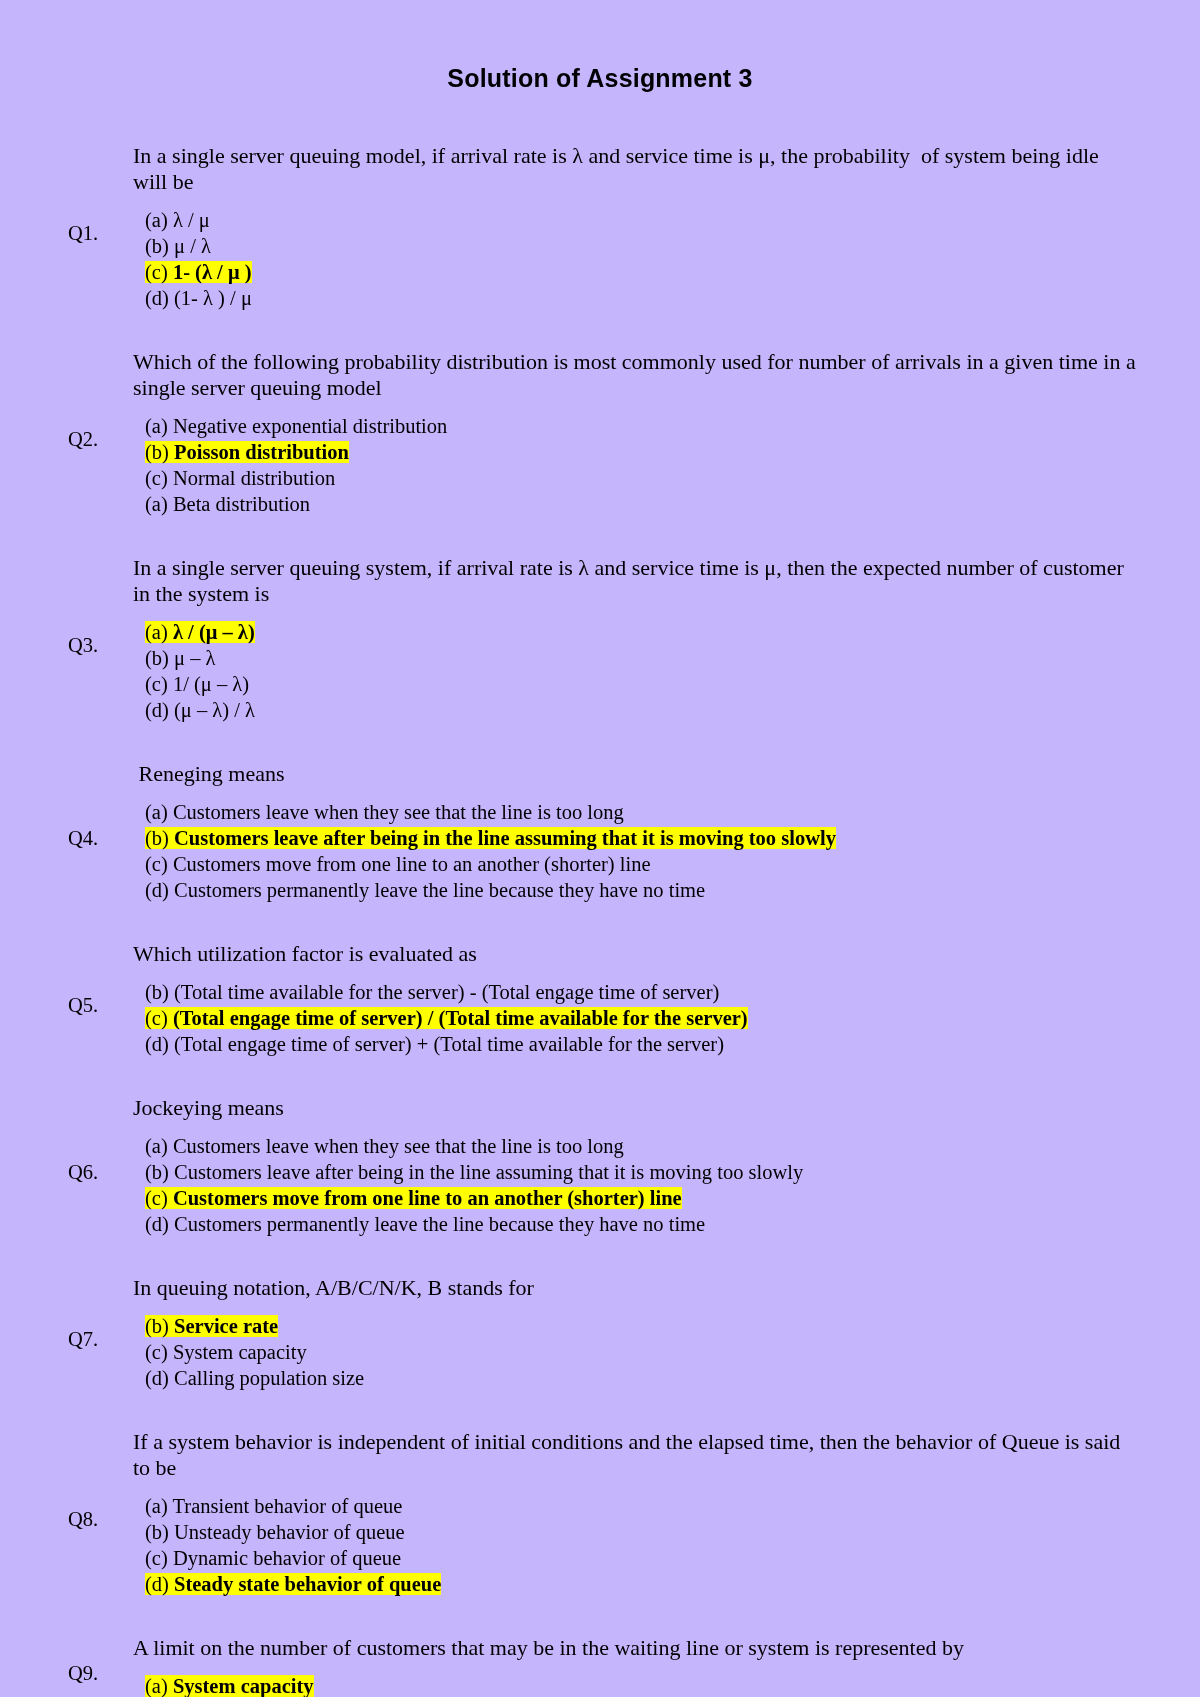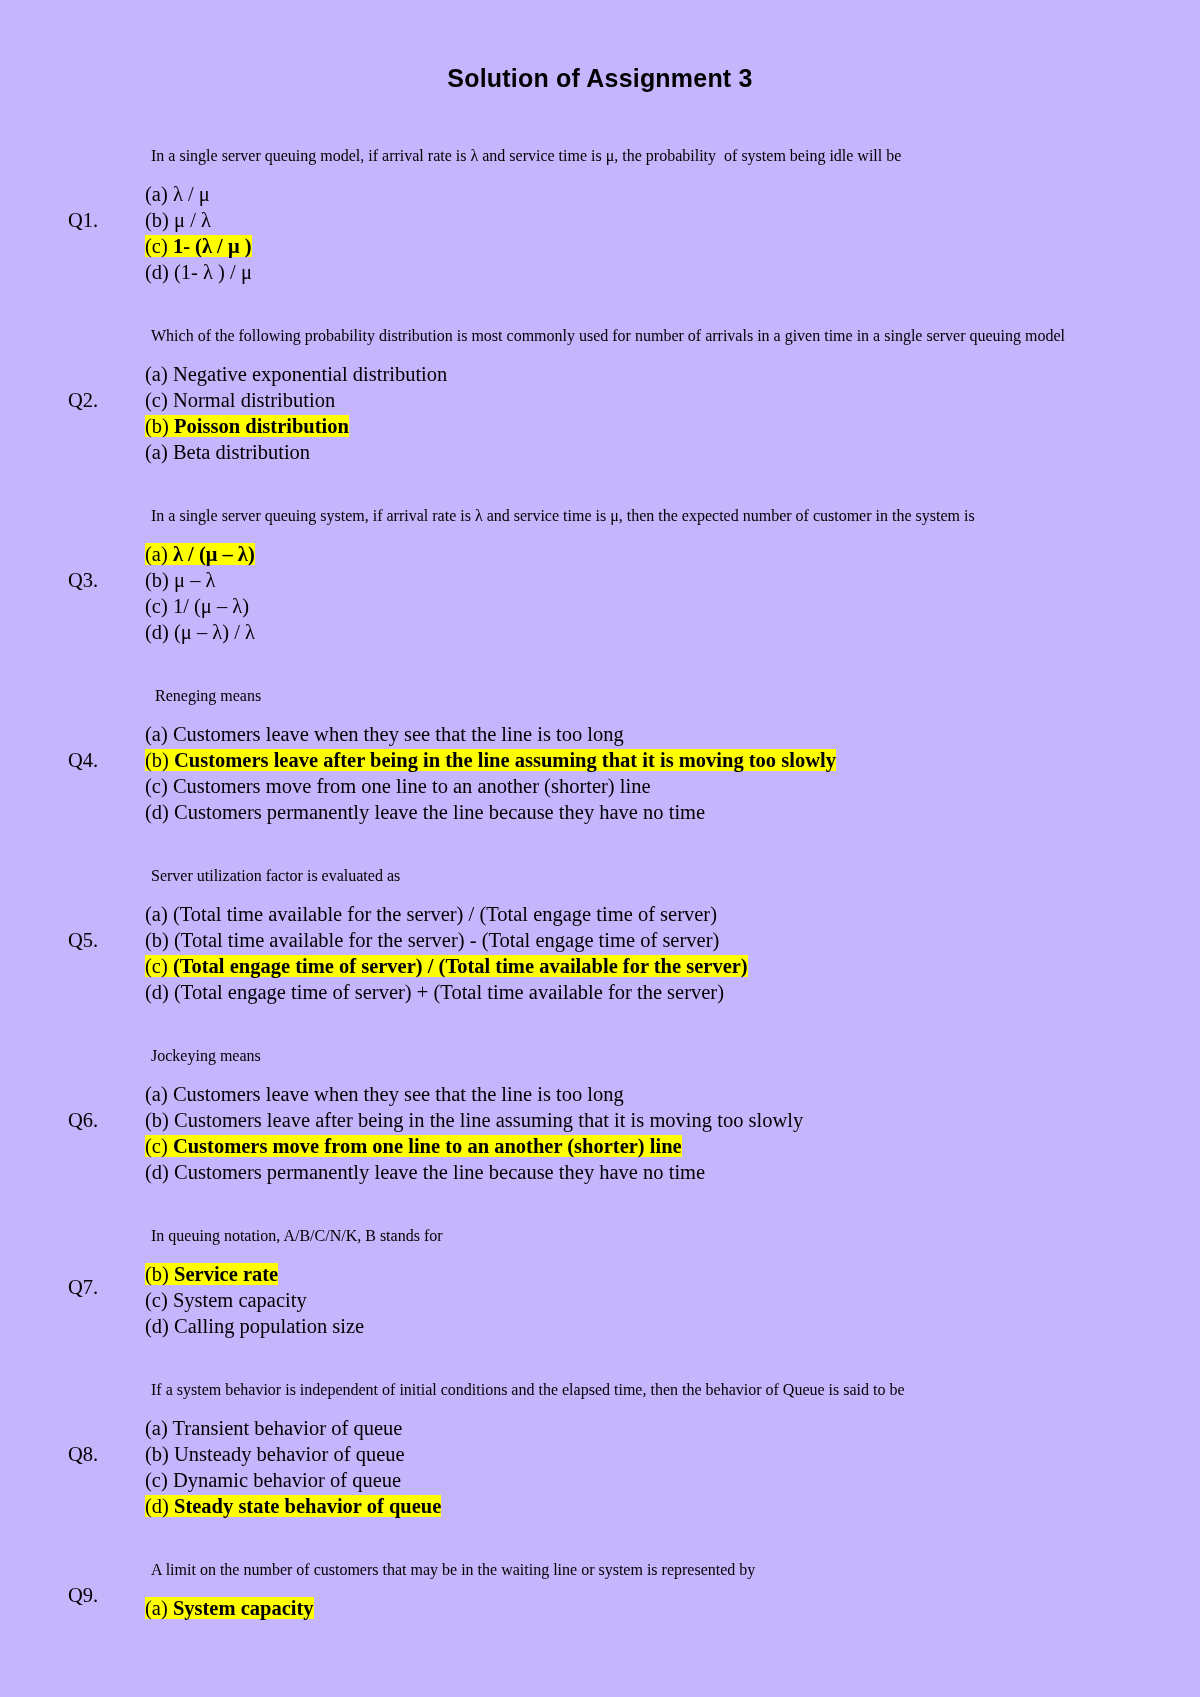--- a/index.html
+++ b/index.html
@@ -40,24 +40,23 @@
     flex: 0 0 65px;
     font-size: 20.5px;
     line-height: 26px;
     white-space: nowrap;
   }
   .q-body {
     flex: 1 1 auto;
     min-width: 0;
   }
   .q-stem {
-    font-size: 16px;
+    font-size: 22px;
     line-height: 26px;
     white-space: pre-wrap;
-    margin-left: 18px;
   }
   .opt-list {
     margin: 12px;
     padding: 0;
     list-style: none;
   }
   .opt {
     font-size: 20.5px;
     line-height: 26px;
     white-space: nowrap;
@@ -99,22 +98,22 @@
             <div class="opt"><span class="opt-inner"><span class="opt-key">(d)</span><span class="opt-text"> (1- λ ) / μ</span></span></div>
           </div>
         </div>
       </div>
       <div class="question">
         <div class="q-label">Q2.</div>
         <div class="q-body">
           <div class="q-stem">Which of the following probability distribution is most commonly used for number of arrivals in a given time in a single server queuing model</div>
           <div class="opt-list">
             <div class="opt"><span class="opt-inner"><span class="opt-key">(a)</span><span class="opt-text">  Negative exponential distribution</span></span></div>
+            <div class="opt hl"><span class="opt-inner"><span class="opt-key">(b)</span><span class="opt-text">  Poisson distribution</span></span></div>
             <div class="opt"><span class="opt-inner"><span class="opt-key">(c)</span><span class="opt-text">  Normal distribution</span></span></div>
-            <div class="opt hl"><span class="opt-inner"><span class="opt-key">(b)</span><span class="opt-text">  Poisson distribution</span></span></div>
             <div class="opt"><span class="opt-inner"><span class="opt-key">(a)</span><span class="opt-text">  Beta distribution</span></span></div>
           </div>
         </div>
       </div>
       <div class="question">
         <div class="q-label">Q3.</div>
         <div class="q-body">
           <div class="q-stem">In a single server queuing system, if arrival rate is λ and service time is μ, then the expected number of customer in the system is</div>
           <div class="opt-list">
             <div class="opt hl"><span class="opt-inner"><span class="opt-key">(a)</span><span class="opt-text"> λ / (μ – λ)</span></span></div>
@@ -132,23 +131,22 @@
             <div class="opt"><span class="opt-inner"><span class="opt-key">(a)</span><span class="opt-text">  Customers leave when they see that the line is too long</span></span></div>
             <div class="opt hl"><span class="opt-inner"><span class="opt-key">(b)</span><span class="opt-text">  Customers leave after being in the line assuming that it is moving too slowly</span></span></div>
             <div class="opt"><span class="opt-inner"><span class="opt-key">(c)</span><span class="opt-text">  Customers move from one line to an another (shorter) line</span></span></div>
             <div class="opt"><span class="opt-inner"><span class="opt-key">(d)</span><span class="opt-text">  Customers permanently leave the line because they have no time</span></span></div>
           </div>
         </div>
       </div>
       <div class="question">
         <div class="q-label">Q5.</div>
         <div class="q-body">
-          <div class="q-stem">Server utilization factor is evaluated as</div>
+          <div class="q-stem">Which utilization factor is evaluated as</div>
           <div class="opt-list">
-            <div class="opt"><span class="opt-inner"><span class="opt-key">(a)</span><span class="opt-text">  (Total time available for the server) / (Total engage time of server)</span></span></div>
             <div class="opt"><span class="opt-inner"><span class="opt-key">(b)</span><span class="opt-text">  (Total time available for the server) - (Total engage time of server)</span></span></div>
             <div class="opt hl"><span class="opt-inner"><span class="opt-key">(c)</span><span class="opt-text">  (Total engage time of server) / (Total time available for the server)</span></span></div>
             <div class="opt"><span class="opt-inner"><span class="opt-key">(d)</span><span class="opt-text">  (Total engage time of server) + (Total time available for the server)</span></span></div>
           </div>
         </div>
       </div>
       <div class="question">
         <div class="q-label">Q6.</div>
         <div class="q-body">
           <div class="q-stem">Jockeying means</div>

